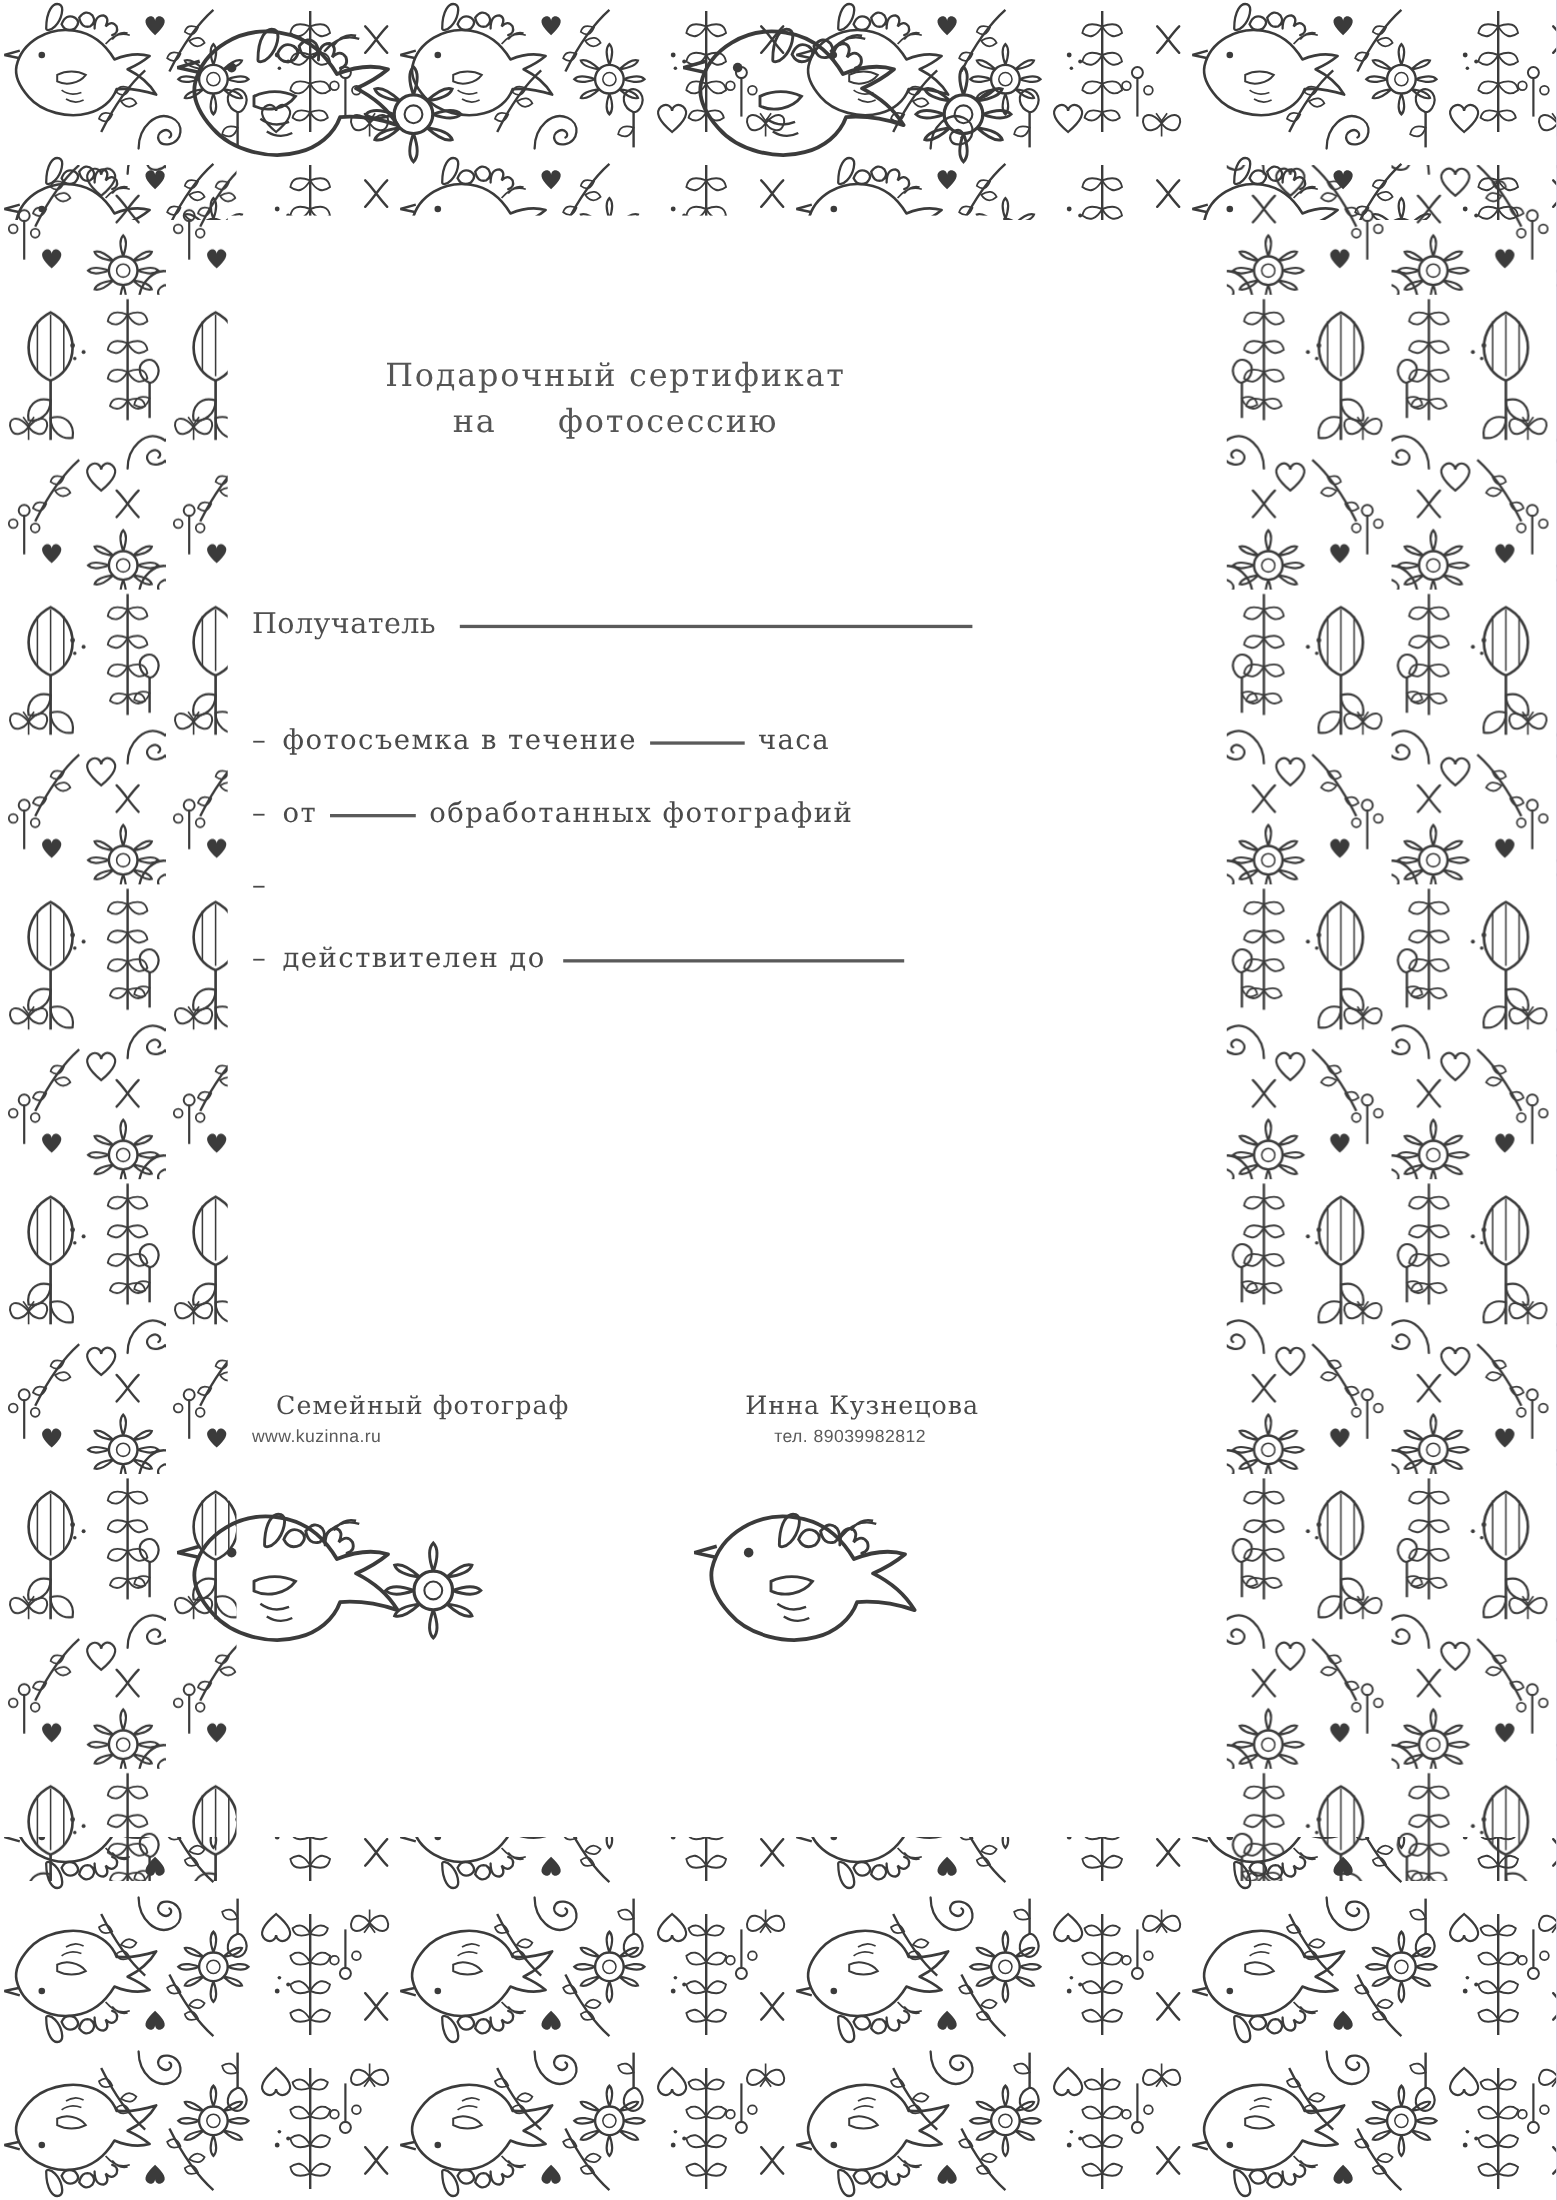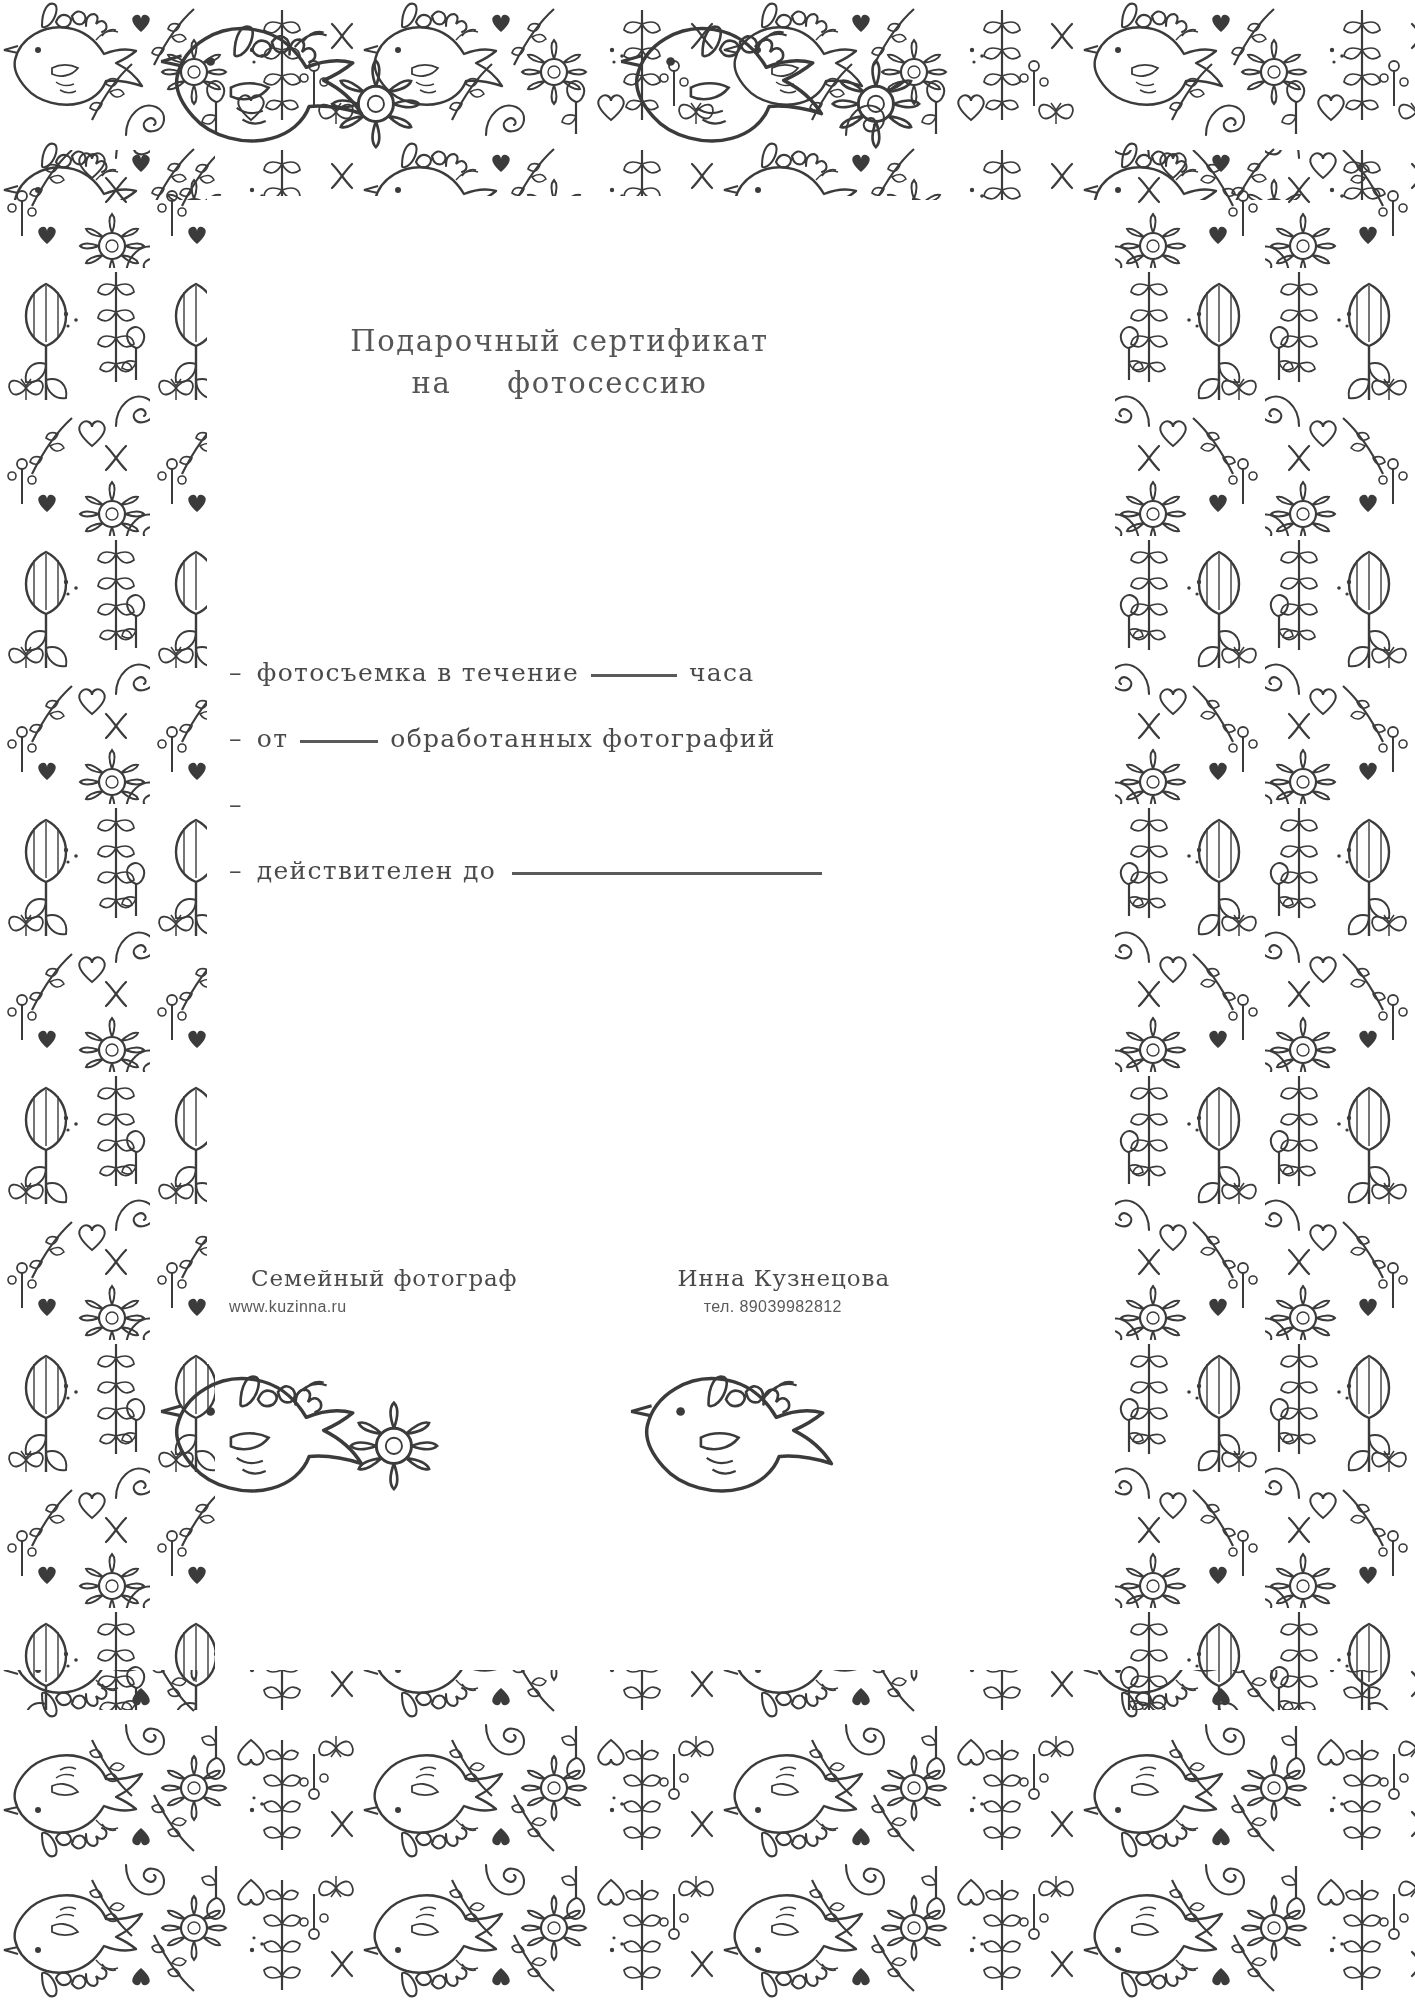--- a/index.html
+++ b/index.html
@@ -363,20 +363,24 @@
   </div>
 
   <div class="cert-panel">
     <div class="cert-inner">
 
       <div class="cert-title">
         <span class="line1">Подарочный сертификат</span>
         <span class="line2"><span>на</span><span class="gapword">фотосессию</span></span>
       </div>
 
+      <div class="recipient-row">
+        <span class="recipient-label">Получатель</span>
+        <span class="recipient-blank"></span>
+      </div>
 
       <div class="cert-list">
 
         <div class="cert-item">
           <span class="dash">–</span>
           <span>фотосъемка в течение</span>
           <span class="blank-inline"></span>
           <span>часа</span>
         </div>
 

